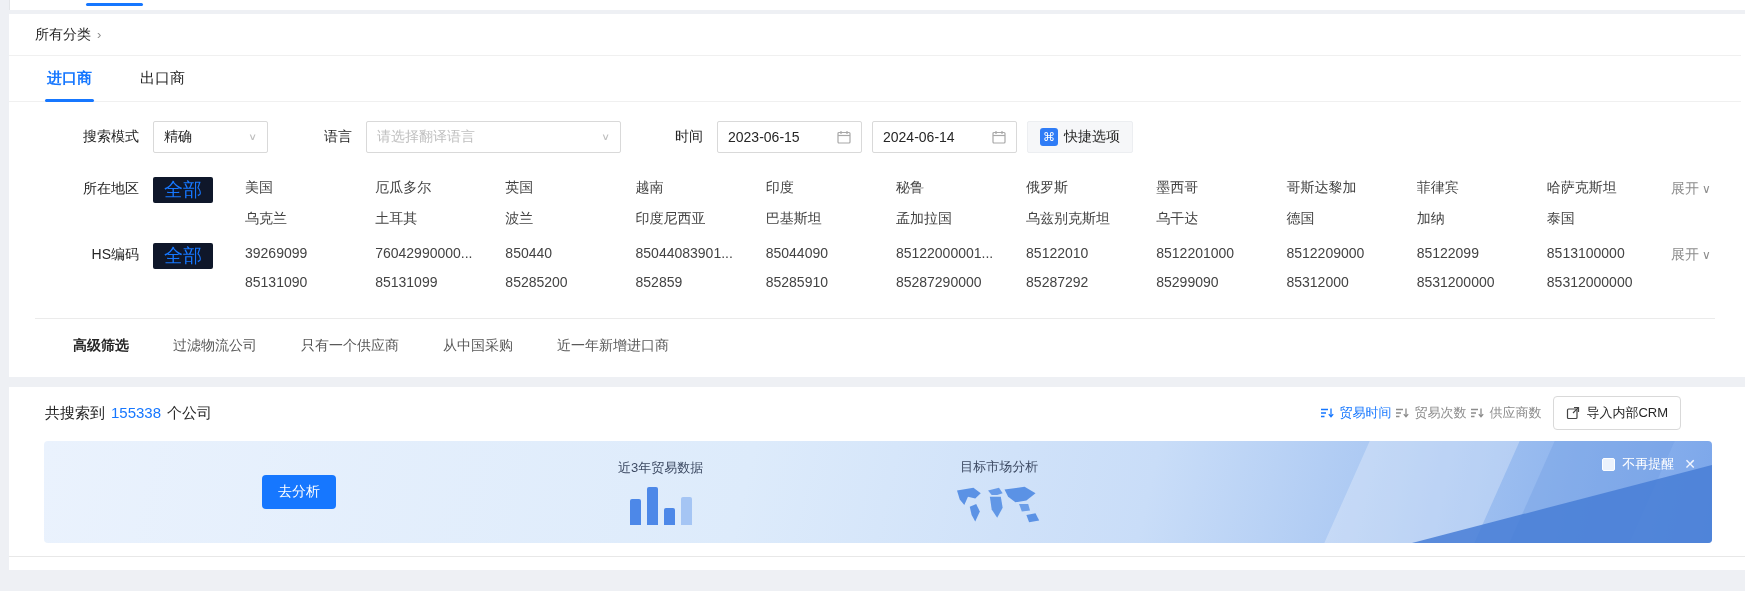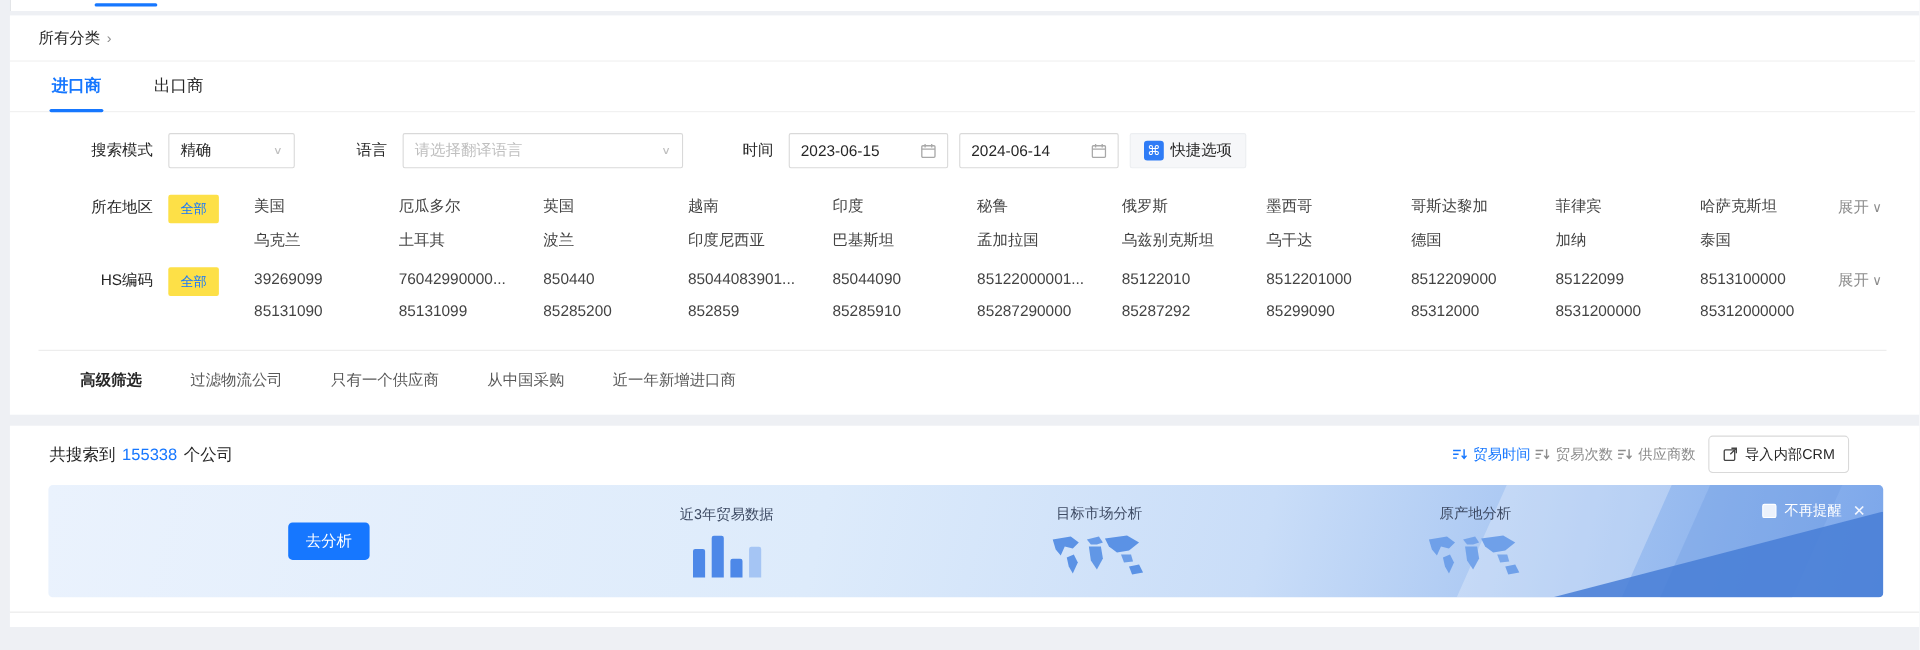--- a/index.html
+++ b/index.html
@@ -31,21 +31,21 @@
   .lbl-time { margin-left:54px; }
   .date-box { width:145px; margin-left:14px; color:#262626; }
   .date-box + .date-box { margin-left:10px; }
   .chevron { color:#bfbfbf; font-size:12px; transform:scaleY(0.8); }
   .cal-icon svg { display:block; }
   .quick-btn { margin-left:10px; height:32px; display:flex; align-items:center; gap:6px; background:#f6f7f9; border:1px solid #eceef1; border-radius:2px; padding:0 12px; cursor:pointer; font-size:14px; color:#262626; }
   .quick-icon { width:18px; height:18px; background:#2f7cf6; color:#fff; border-radius:3px; font-size:12px; line-height:18px; text-align:center; }
 
   .filter-block { display:flex; padding-top:14px; }
   .filter-label { width:130px; text-align:right; padding-top:4px; color:#262626; }
-  .all-badge { margin-left:14px; margin-top:1px; height:26px; align-self:flex-start; background:#fde047; color:#1677ff; border-radius:2px; padding:0 11px; display:flex; align-items:center; font-size:12px; cursor:pointer; }
+  .all-badge { margin-left:14px; margin-top:1px; height:26px; align-self:flex-start; background:#0f172a; color:#1677ff; border-radius:2px; padding:0 11px; display:flex; align-items:center; font-size:19px; cursor:pointer; }
   .opt-grid { flex:1; margin-left:32px; display:grid; grid-template-columns:repeat(11,1fr); row-gap:10px; column-gap:6px; color:#434343; }
   .opt-grid span { cursor:pointer; white-space:nowrap; overflow:hidden; padding-top:3px; }
   .expand { width:70px; padding-top:4px; color:#8c8c8c; cursor:pointer; white-space:nowrap; }
   .expand .chevron { margin-left:3px; color:#8c8c8c; }
 
   .hr { border-top:1px solid #ebebeb; margin:28px 26px 0 26px; }
 
   .adv-row { display:flex; align-items:center; gap:44px; padding:18px 0 22px 64px; }
   .adv-label { color:#262626; font-weight:bold; }
   .adv-opt { color:#595959; cursor:pointer; }
@@ -288,32 +288,20 @@
           <path d="M4 7 L22 4 L30 10 L24 16 L16 14 L12 23 L7 17 Z"></path>
           <path d="M18 25 L25 22 L29 30 L24 41 L20 34 Z"></path>
           <path d="M38 7 L50 4 L54 10 L48 12 L42 12 Z" opacity="0.9"></path>
           <path d="M40 14 L52 14 L54 26 L48 37 L42 28 Z" opacity="0.95"></path>
           <path d="M56 6 L78 3 L90 10 L80 18 L68 20 L60 14 Z"></path>
           <path d="M72 22 L82 22 L84 29 L75 30 Z" opacity="0.85"></path>
           <path d="M80 34 L90 32 L94 40 L83 42 Z"></path>
         </svg>
       </div>
 
-      <div class="banner-sec sec-map2">
-        <div class="sec-title">原产地分析</div>
-        <svg class="map-svg" width="92" height="42" viewBox="0 0 100 46" fill="#6fa0e9">
-          <path d="M4 7 L22 4 L30 10 L24 16 L16 14 L12 23 L7 17 Z"></path>
-          <path d="M18 25 L25 22 L29 30 L24 41 L20 34 Z"></path>
-          <path d="M38 7 L50 4 L54 10 L48 12 L42 12 Z" opacity="0.9"></path>
-          <path d="M40 14 L52 14 L54 26 L48 37 L42 28 Z" opacity="0.95"></path>
-          <path d="M56 6 L78 3 L90 10 L80 18 L68 20 L60 14 Z"></path>
-          <path d="M72 22 L82 22 L84 29 L75 30 Z" opacity="0.85"></path>
-          <path d="M80 34 L90 32 L94 40 L83 42 Z"></path>
-        </svg>
-      </div>
 
       <div class="dismiss">
         <span class="dismiss-box"></span>
         <span>不再提醒</span>
         <span class="dismiss-x">✕</span>
       </div>
     </div>
 
     <div class="bottom-hr"></div>
   </div>

